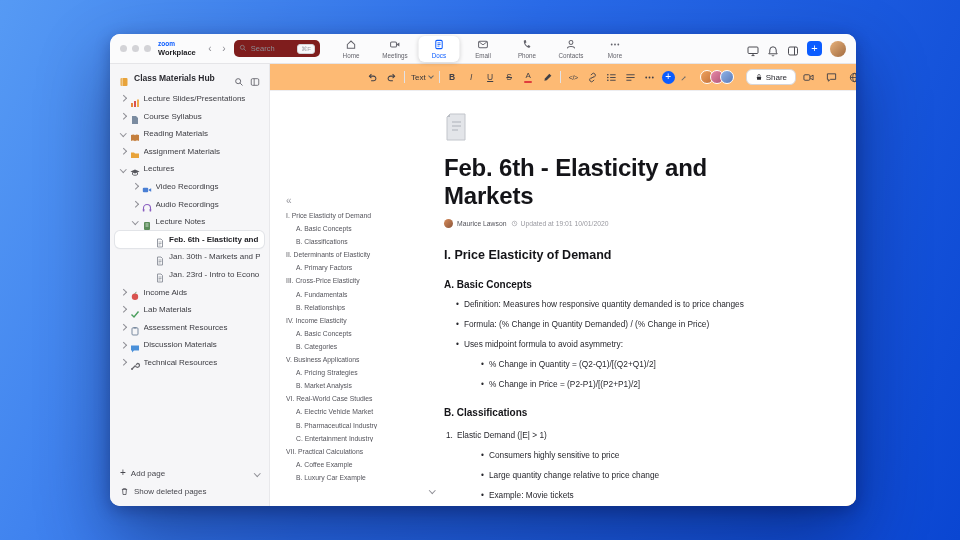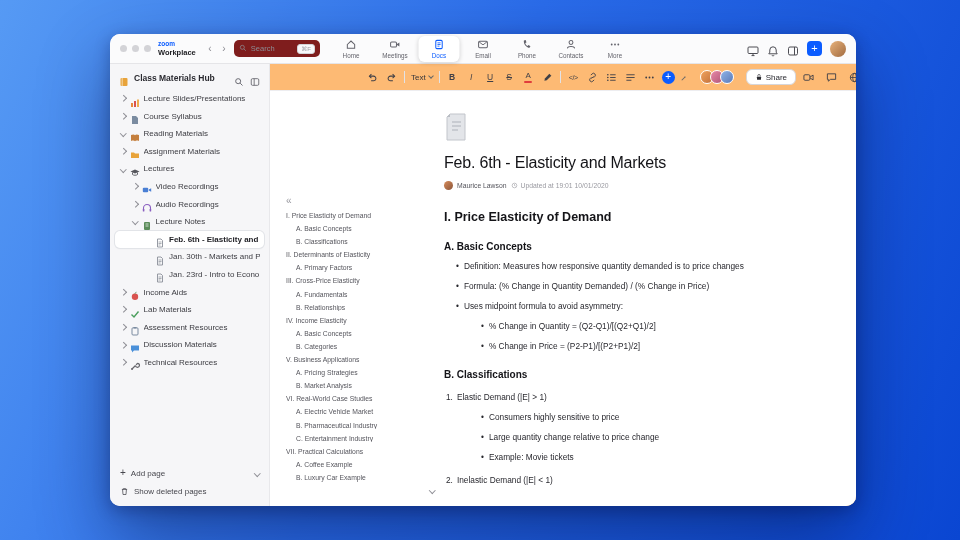--- a/index.html
+++ b/index.html
@@ -102,21 +102,21 @@
   
   .canvas{flex:1; position:relative; overflow:hidden; background:#fff;}
   .outline{position:absolute; left:16px; top:104px; width:154px;}
   .outline-collapse{font-size:10px; color:#98989f; margin-bottom:7px; display:block;}
   .ol-item{font-size:6.8px; line-height:1; margin-bottom:6.3px; color:#55555c; white-space:nowrap; overflow:hidden;}
   .ol-item.lvl2{padding-left:10px;}
   .outline-more{display:flex; justify-content:flex-end; padding-right:6px; margin-top:1px;}
   .content{position:absolute; left:174px; top:0; width:352px;}
   .doc-icon{margin-top:22px; width:24px; height:28px;}
   .doc-icon svg{width:100%; height:100%;}
-  .doc-title{margin-top:13px; font-size:16px; font-weight:400; color:#141418; letter-spacing:-0.2px;}
+  .doc-title{margin-top:13px; font-size:24px; font-weight:700; color:#141418; letter-spacing:-0.2px;}
   .byline{margin-top:9px; display:flex; align-items:center; gap:4px;}
   .byline .b-avatar{width:9px; height:9px; border-radius:50%;
     background:linear-gradient(135deg,#d88c5a,#8a553a); flex:none;}
   .byline .name{font-size:6.8px; color:#55555c;}
   .byline .upd{font-size:6.8px; color:#9a9aa1; display:flex; align-items:center; gap:3px;}
   .byline .upd svg{width:7px; height:7px;}
   .h2{margin-top:20px; font-size:12.5px; font-weight:700; color:#141418;}
   .h3{margin-top:17px; font-size:10px; font-weight:700; color:#141418;}
   .bullet{margin-top:10px; font-size:8.3px; color:#28282e; display:flex; gap:5px; line-height:1.2;}
   .bullet.ind0{padding-left:12px;}

